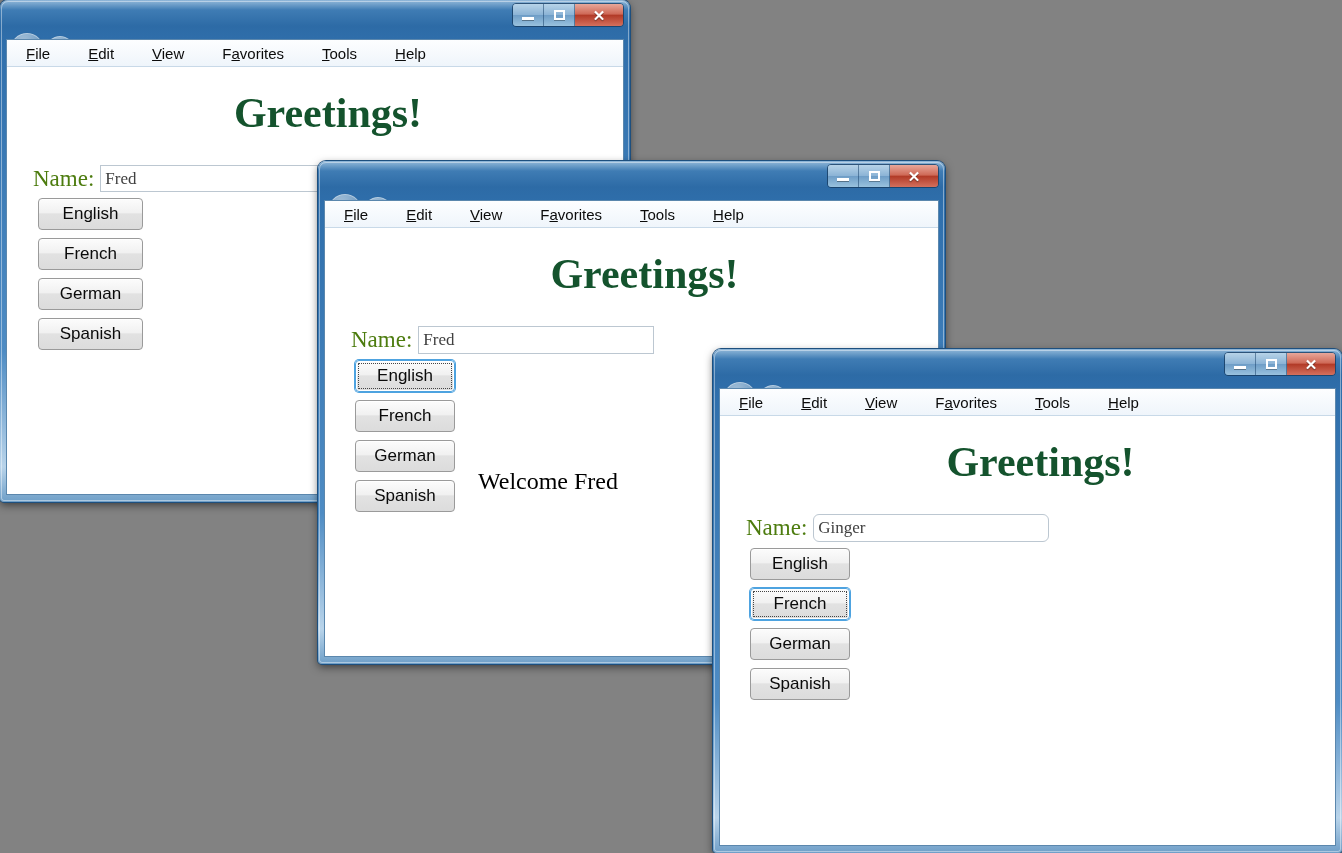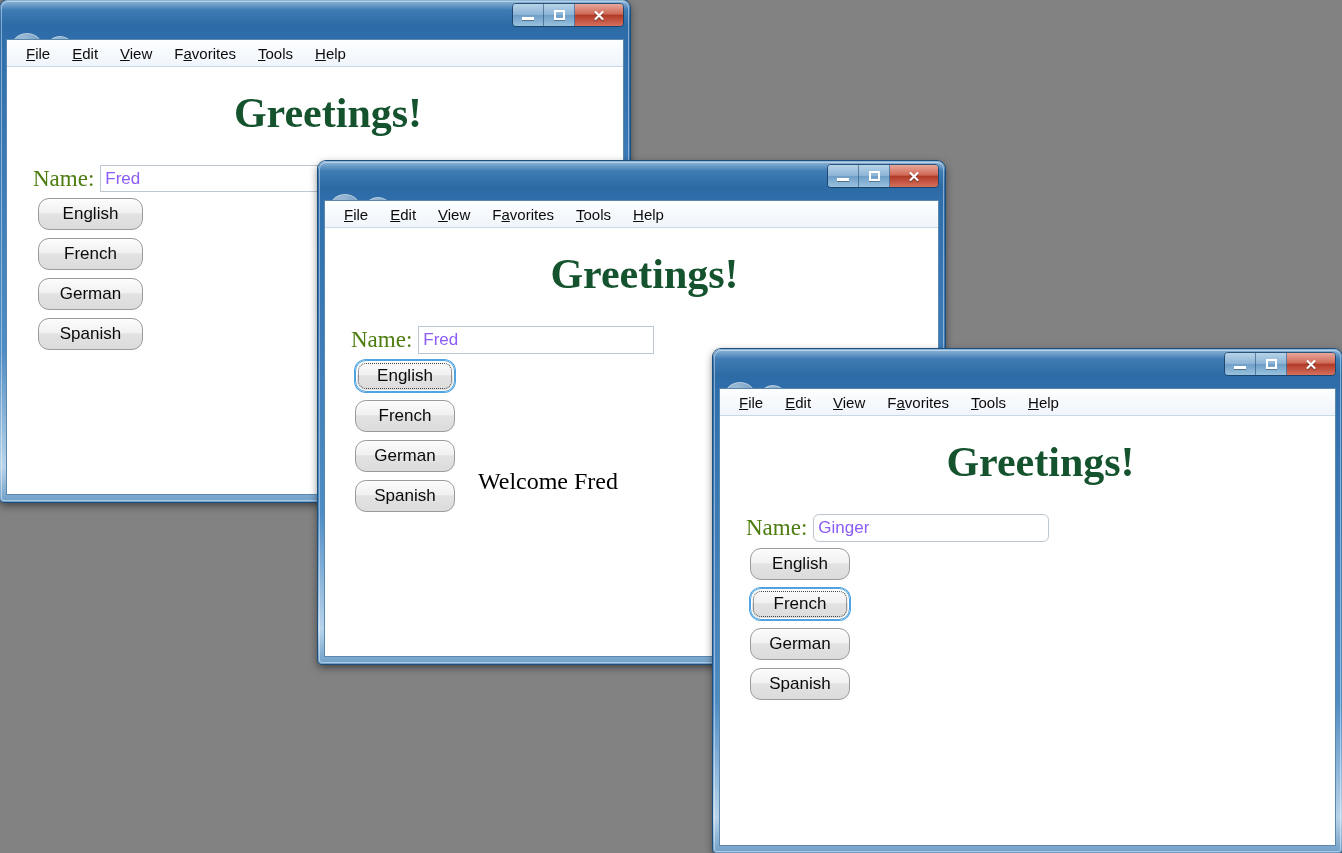--- a/index.html
+++ b/index.html
@@ -190,21 +190,21 @@
   }
 
   
   .menubar {
     height: 26px;
     background: linear-gradient(to bottom, #fdfeff, #eff5fb);
     border-bottom: 1px solid #c8d9e8;
     display: flex;
     align-items: center;
     padding-left: 8px;
-    gap: 0px;
+    gap: 16px;
   }
   .menuitem {
     font-size: 15px;
     color: #0b0b0b;
     padding: 2px 11px;
     white-space: nowrap;
     font-family: "Liberation Sans", sans-serif;
   }
   .menuitem u { text-decoration: underline; }
 
@@ -227,37 +227,37 @@
   .name-row {
     display: flex;
     align-items: center;
     white-space: nowrap;
   }
   .name-label {
     font-family: "Liberation Serif", serif;
     color: #4d7c0f;
   }
   .name-input {
-    font-family: Liberation Sans, sans-serif;
+    font-family: Liberation Serif, serif;
     border: 1px solid #bcc7d1;
     background: #fff;
-    color: #8b5cf6;
+    color: #404040;
     box-sizing: border-box;
     outline: none;
     padding: 0 4px;
   }
   .btn-col {
     display: flex;
     flex-direction: column;
   }
   .lang-btn {
     font-family: "Liberation Sans", sans-serif;
     background: linear-gradient(to bottom, #fcfcfc 0%, #f1f1f1 45%, #e2e2e2 50%, #dcdcdc 100%);
     border: 1px solid #9a9a9a;
-    border-radius: 11px;
+    border-radius: 4px;
     color: #0a0a0a;
     text-align: center;
     box-sizing: border-box;
     box-shadow: inset 0 1px 0 #ffffff;
     cursor: default;
   }
   .lang-btn.focused {
     border: 1px solid #4ea3e0;
     box-shadow: 0 0 0 1px #4ea3e0, inset 0 0 0 1px #ffffff;
     outline: 1px dotted #444;

